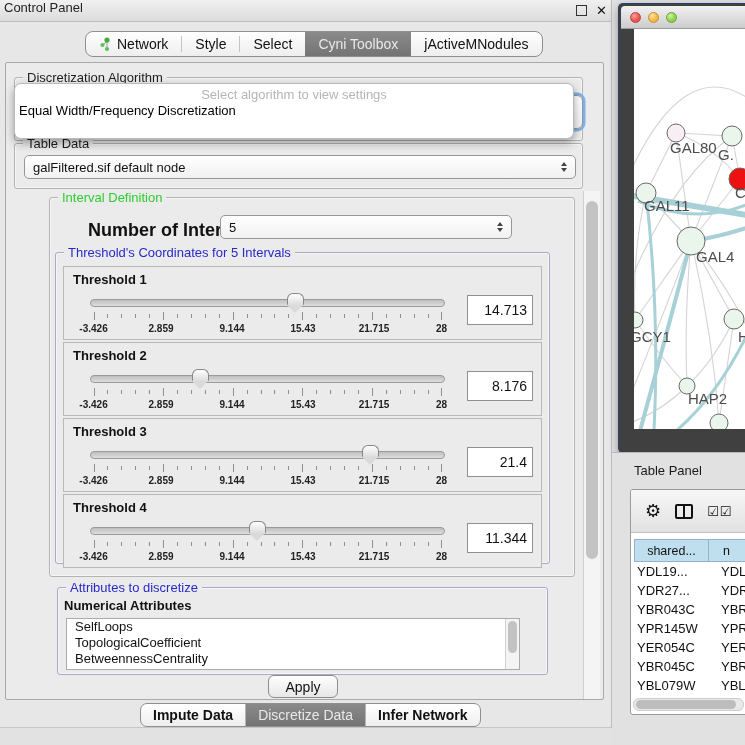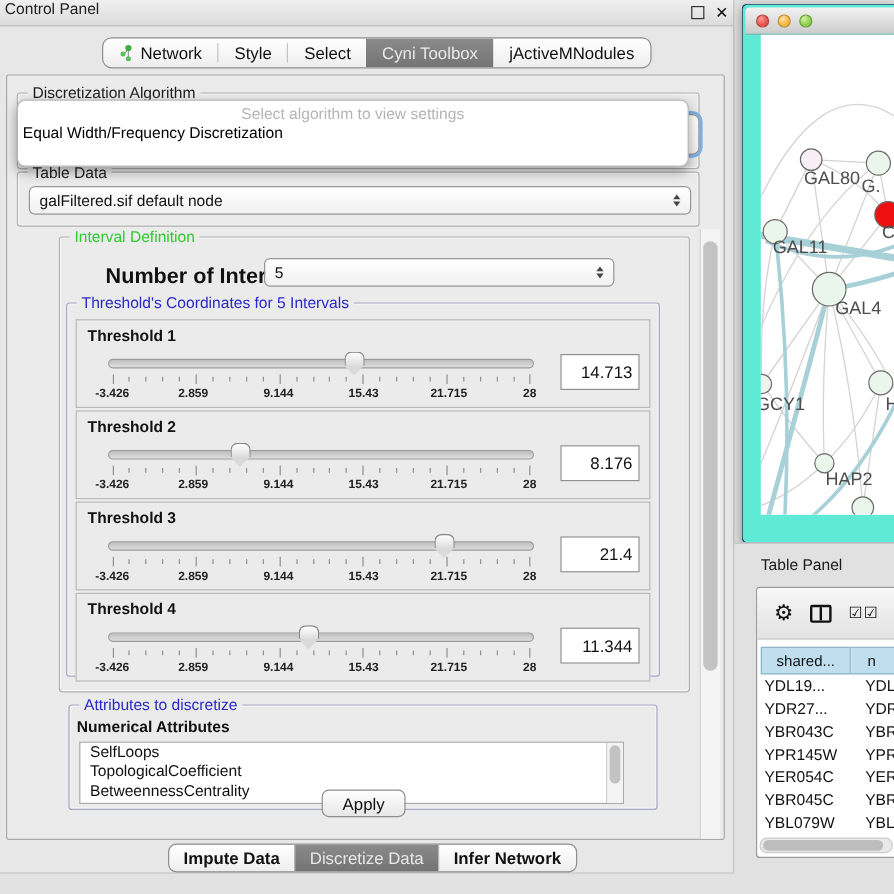--- a/index.html
+++ b/index.html
@@ -63,21 +63,21 @@
   .attr-list{position:relative;background:#ffffff;border:1px solid #ababab;overflow:hidden;}
   .attr-list .item{font-size:13px;line-height:16px;padding-left:8px;white-space:nowrap;}
   
   .push-btn{position:absolute;background:linear-gradient(#fefefe,#e7e7e7);border:1px solid #8d8d8d;border-radius:6px;font-size:14px;display:flex;align-items:center;justify-content:center;}
   
   .btabs{position:absolute;left:140px;top:703px;height:22px;display:inline-flex;background:linear-gradient(#ffffff,#eeeeee);border:1px solid #8f8f8f;border-radius:7px;overflow:hidden;font-size:14px;font-weight:bold;}
   .btab{display:flex;align-items:center;padding:0 12px;color:#111;}
   .btab.sel{background:linear-gradient(#8a8a8a,#747474);color:#e9e9e9;font-weight:normal;}
   .btab-sep{width:1px;background:#b5b5b5;}
   
-  #net-window{position:absolute;left:618px;top:3px;width:127px;height:448px;background:#5eead4;border:1px solid #2b4168;border-right:none;border-radius:5px 0 0 5px;box-shadow:0 3px 10px rgba(0,0,0,.35);}
+  #net-window{position:absolute;left:618px;top:3px;width:127px;height:448px;background:#404040;border:1px solid #2b4168;border-right:none;border-radius:5px 0 0 5px;box-shadow:0 3px 10px rgba(0,0,0,.35);}
   .net-titlebar{position:absolute;left:2px;top:2px;right:0;height:22px;background:linear-gradient(#f2f2f2,#cccccc);border-radius:4px 0 0 0;border-bottom:1px solid #9a9a9a;display:flex;align-items:center;padding-left:9px;gap:7px;}
   .tl{width:11px;height:11px;border-radius:50%;box-sizing:border-box;}
   .tl.red{background:radial-gradient(circle at 35% 30%,#ff9d97,#e5544b 60%);border:1px solid #b5423c;}
   .tl.yellow{background:radial-gradient(circle at 35% 30%,#ffe3a8,#f5b63e 60%);border:1px solid #c08f2e;}
   .tl.green{background:radial-gradient(circle at 35% 30%,#d2f3a9,#8bd04a 60%);border:1px solid #6ba237;}
   .net-canvas{position:absolute;left:15px;top:25px;width:112px;height:400px;background:#ffffff;overflow:hidden;}
   
   #right-bottom{position:absolute;left:612px;top:452px;width:133px;height:293px;background:#e1e1e1;border-top:1px solid #b9b9b9;}
   #table-panel-title{position:absolute;left:22px;top:10px;font-size:13px;color:#1a1a1a;}
   #table-window{position:absolute;left:18px;top:36px;width:115px;height:224px;background:#ffffff;border:1px solid #9a9a9a;border-radius:3px 0 0 3px;overflow:hidden;}
@@ -385,21 +385,21 @@
       <div class="attr-list" style="position:absolute;left:8px;top:30px;width:452px;height:50px;">
         <div class="item">SelfLoops</div>
         <div class="item">TopologicalCoefficient</div>
         <div class="item">BetweennessCentrality</div>
         <div class="vscroll" style="right:0;top:0;bottom:0;width:13px;left:auto;">
           <div class="thumb-v" style="top:2px;height:32px;"></div>
         </div>
       </div>
     </div>
 
-    <div class="push-btn" style="left:262px;top:595px;width:68px;height:21px;">Apply</div>
+    <div class="push-btn" style="left:262px;top:612px;width:68px;height:21px;">Apply</div>
   </div>
 
   <div class="btabs">
     <span class="btab">Impute Data</span>
     <span class="btab-sep"></span>
     <span class="btab sel">Discretize Data</span>
     <span class="btab-sep"></span>
     <span class="btab">Infer Network</span>
   </div>
 </div>

